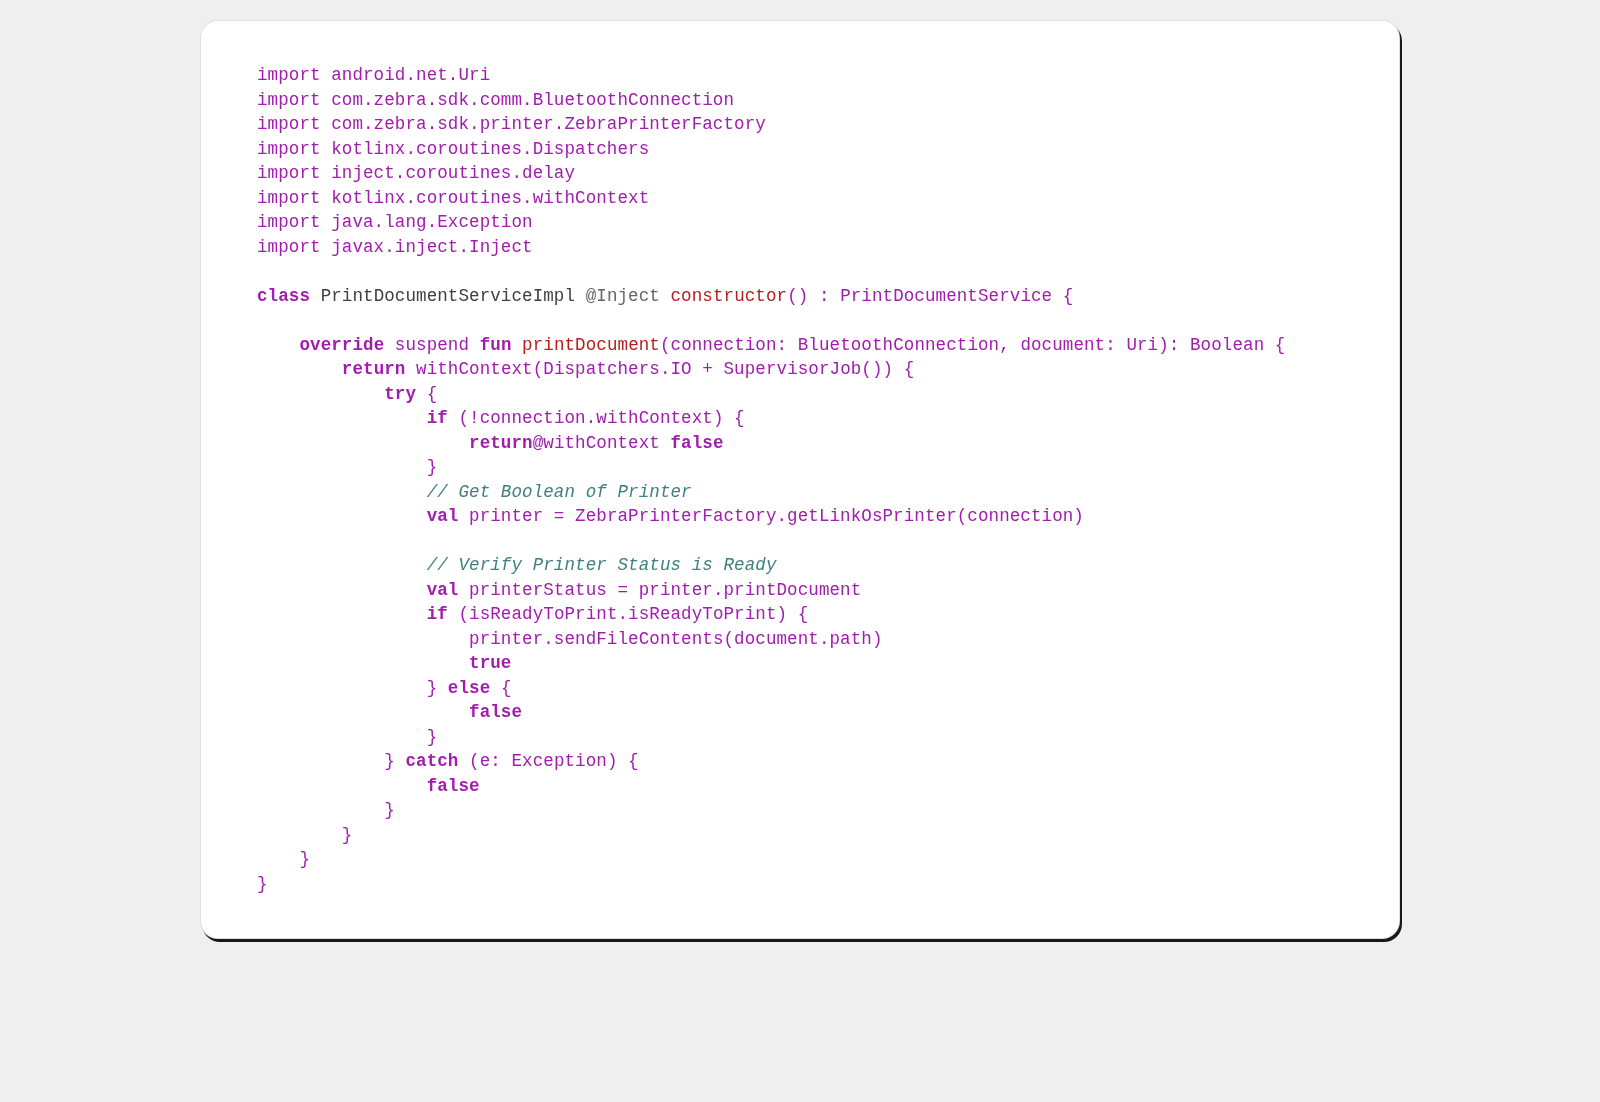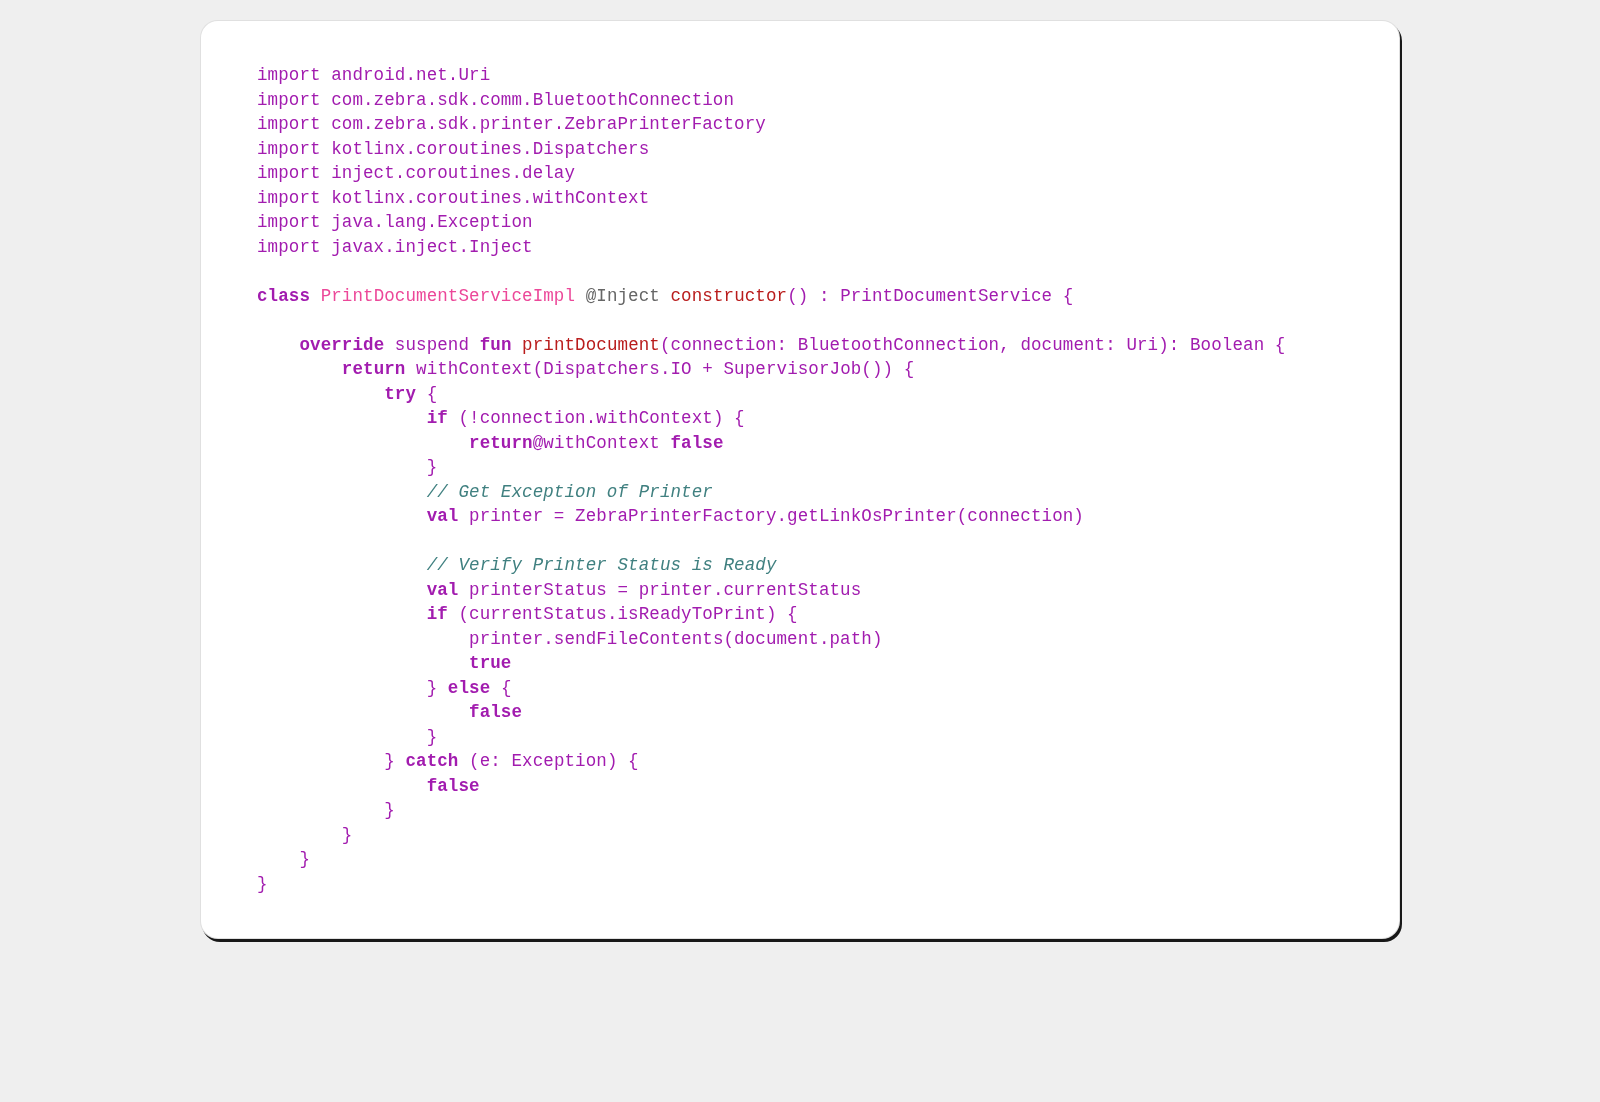--- a/index.html
+++ b/index.html
@@ -26,21 +26,21 @@
     }
     pre {
       font-family: 'Consolas', 'Monaco', 'Courier New', monospace;
       font-size: 17.5px;
       line-height: 1.4;
       color: #333;
       white-space: pre;
       letter-spacing: 0.1px;
     }
     .kw { color: #a21caf; font-weight: bold; }
-    .type { color: #ec4899; }
+    .type { color: #404040; }
     .fn { color: #b91c1c; }
     .ann { color: #666666; text-align: right; }
     .comment { color: #408080; font-style: italic; }
     .plain { color: #a21caf; }
   </style>
 </head>
 <body>
 
 <div class="card">
 <pre><span class="plain">import android.net.Uri</span>
@@ -53,26 +53,26 @@
 <span class="plain">import javax.inject.Inject</span>
 
 <span class="kw">class</span> <span class="type">PrintDocumentServiceImpl</span> <span class="ann">@Inject</span> <span class="fn">constructor</span><span class="plain">() : PrintDocumentService {</span>
 
     <span class="kw">override</span> <span class="plain">suspend</span> <span class="kw">fun</span> <span class="fn">printDocument</span><span class="plain">(connection: BluetoothConnection, document: Uri): Boolean {</span>
         <span class="kw">return</span> <span class="plain">withContext</span><span class="plain">(Dispatchers.IO + SupervisorJob()) {</span>
             <span class="kw">try</span> <span class="plain">{</span>
                 <span class="kw">if</span><span class="plain"> (!connection.withContext) {</span>
                     <span class="kw">return</span><span class="plain">@withContext </span><span class="kw">false</span>
                 <span class="plain">}</span>
-                <span class="comment">// Get Exception of Printer</span>
+                <span class="comment">// Get Boolean of Printer</span>
                 <span class="kw">val</span><span class="plain"> printer = ZebraPrinterFactory.getLinkOsPrinter(connection)</span>
 
                 <span class="comment">// Verify Printer Status is Ready</span>
-                <span class="kw">val</span><span class="plain"> printerStatus = printer.currentStatus</span>
-                <span class="kw">if</span><span class="plain"> (currentStatus.isReadyToPrint) {</span>
+                <span class="kw">val</span><span class="plain"> printerStatus = printer.printDocument</span>
+                <span class="kw">if</span><span class="plain"> (isReadyToPrint.isReadyToPrint) {</span>
                     <span class="plain">printer.sendFileContents(document.path)</span>
                     <span class="kw">true</span>
                 <span class="plain">}</span> <span class="kw">else</span> <span class="plain">{</span>
                     <span class="kw">false</span>
                 <span class="plain">}</span>
             <span class="plain">}</span> <span class="kw">catch</span><span class="plain"> (e: Exception) {</span>
                 <span class="kw">false</span>
             <span class="plain">}</span>
         <span class="plain">}</span>
     <span class="plain">}</span>

